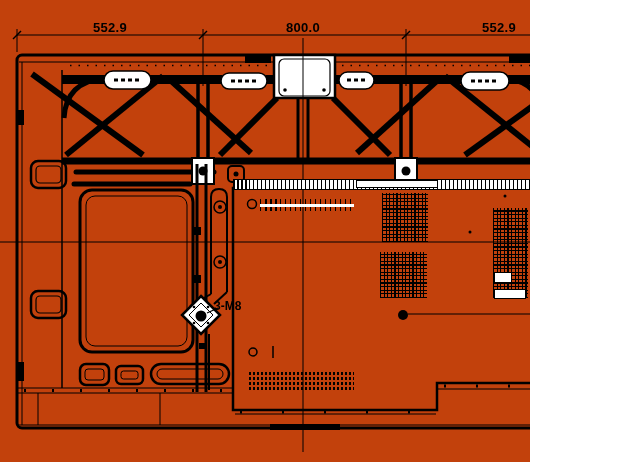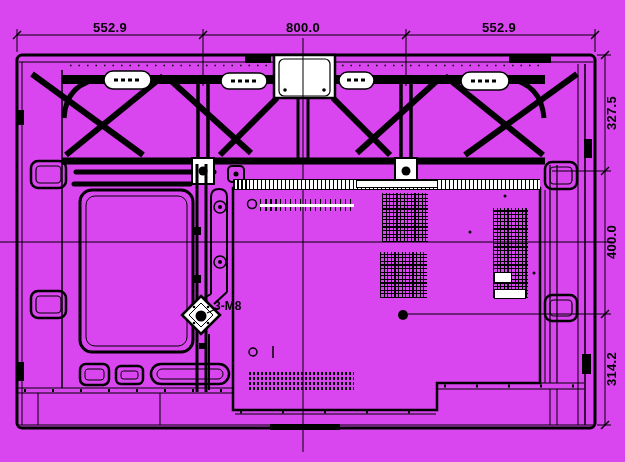--- a/index.html
+++ b/index.html
@@ -1,16 +1,16 @@
 <!DOCTYPE html>
 <html><head>
 <meta charset="utf-8">
 <style>
   html,body{margin:0;padding:0;background:#fff;}
-  #canvas{position:relative;width:625px;height:462px;background:#d946ef;overflow:hidden;
+  #canvas{position:relative;width:530px;height:462px;background:#c2410c;overflow:hidden;
           font-family:"Liberation Sans",sans-serif;}
   #linework{position:absolute;left:0;top:0;z-index:1;}
   .pat{position:absolute;z-index:2;}
   .hatch-bar{background:repeating-linear-gradient(90deg,#000 0 1.5px,#fff 1.5px 4px);
              border-top:1px solid #000;border-bottom:1px solid #000;}
   .slot{background:#fff;border:1px solid #000;}
   .vent-dash{background-image:
       repeating-linear-gradient(0deg,rgba(255,255,255,0) 0 4.5px,#fff 4.5px 7.5px,rgba(255,255,255,0) 7.5px 12px),
       repeating-linear-gradient(90deg,#000 0 1.5px,rgba(255,255,255,0) 1.5px 5px);}
   .perf{background-image:

